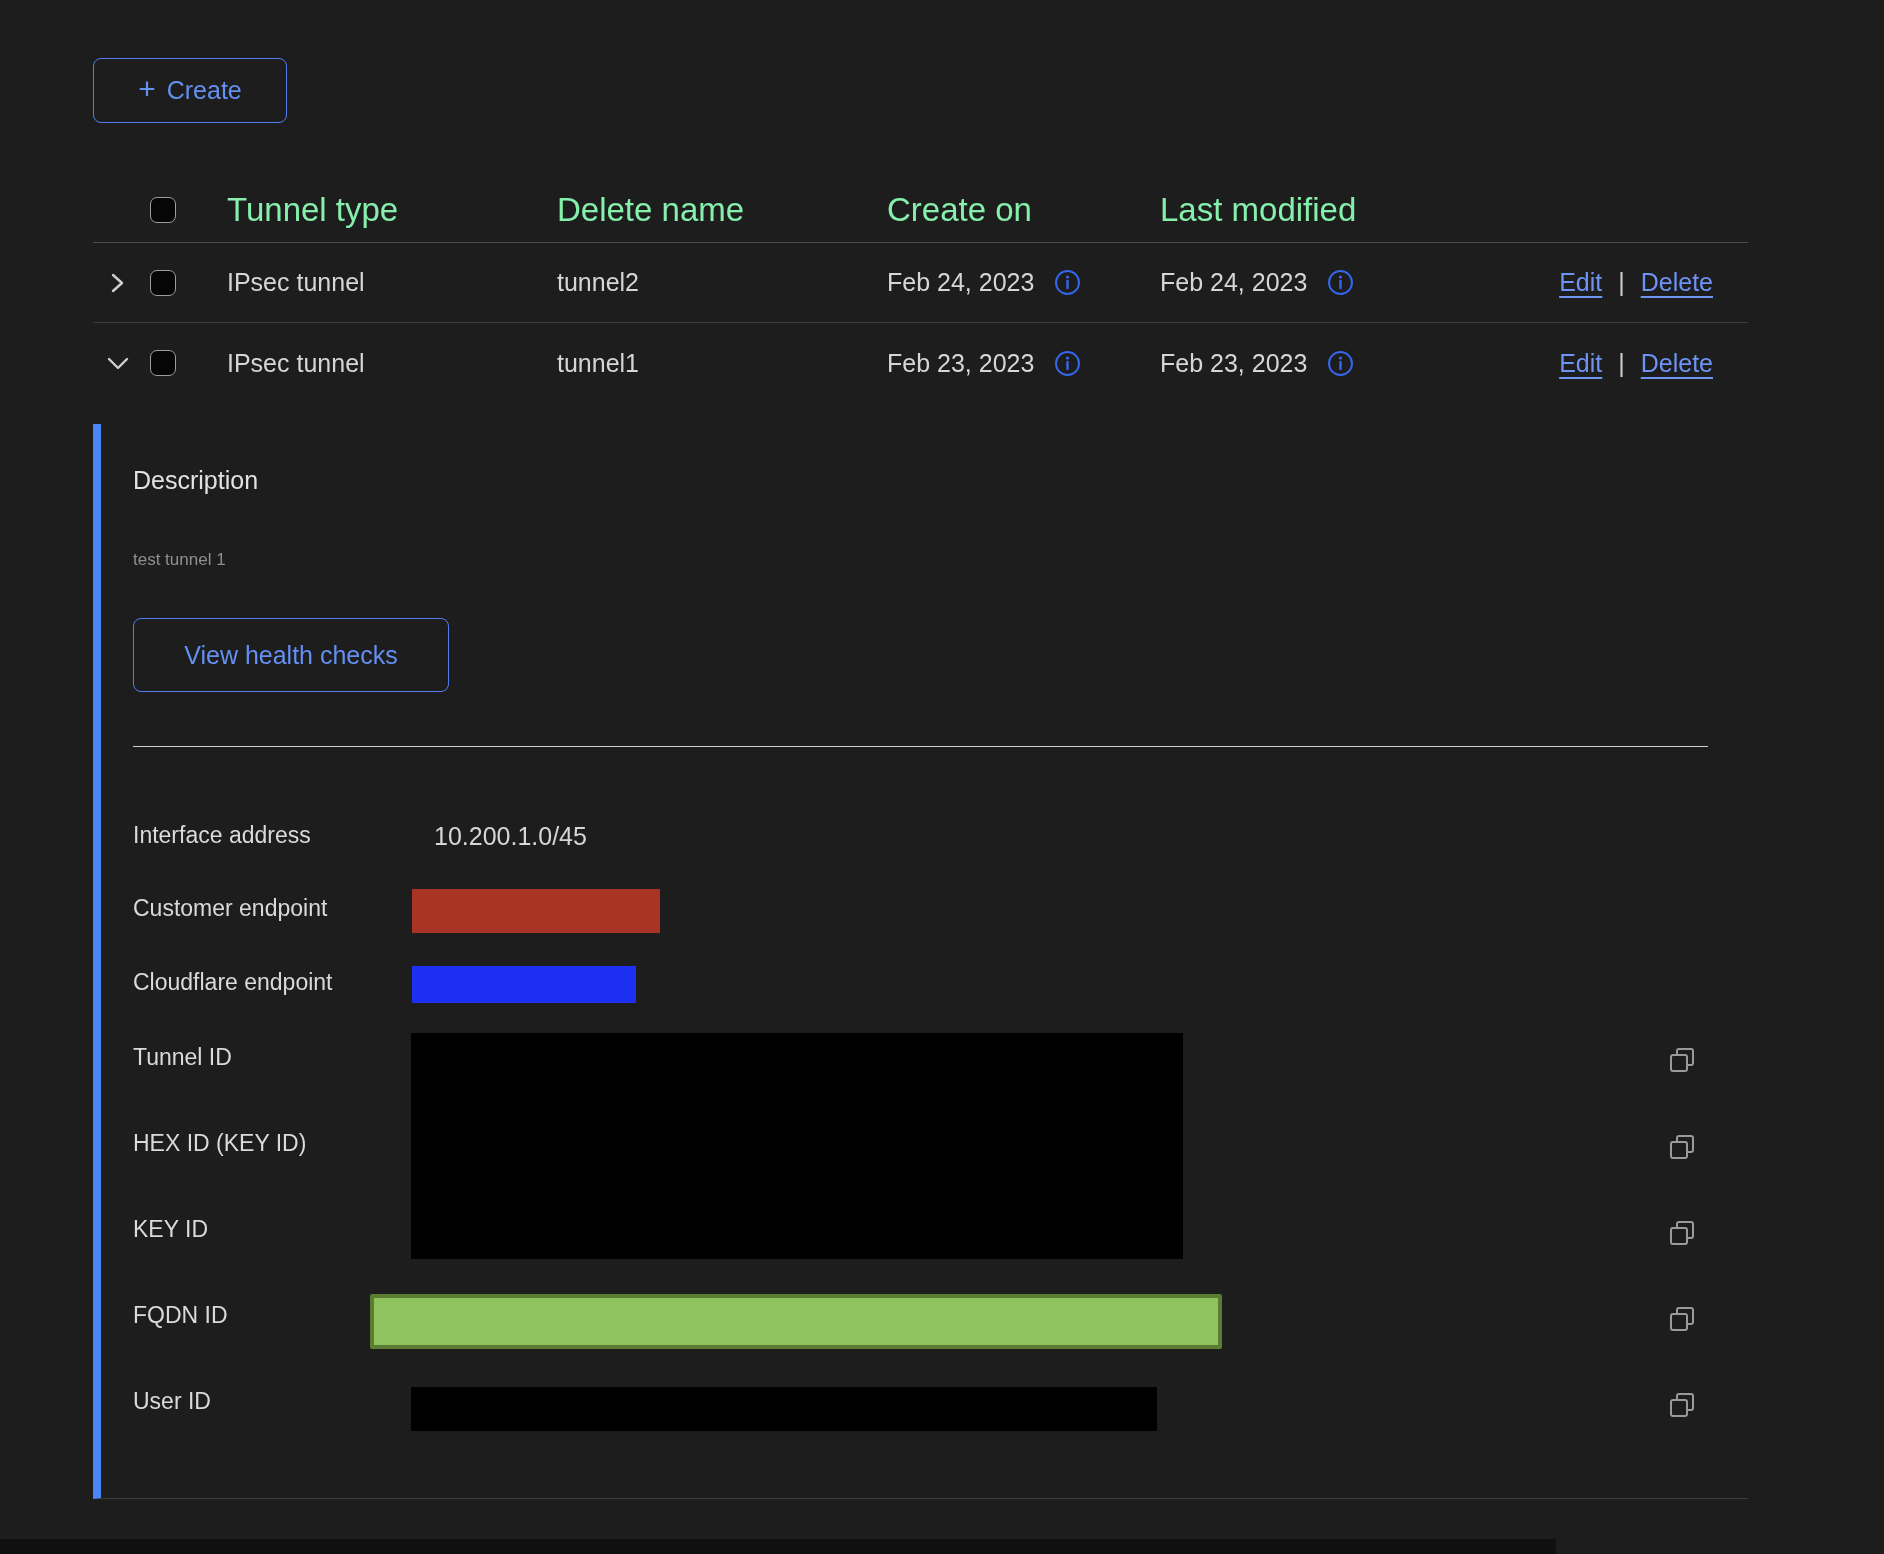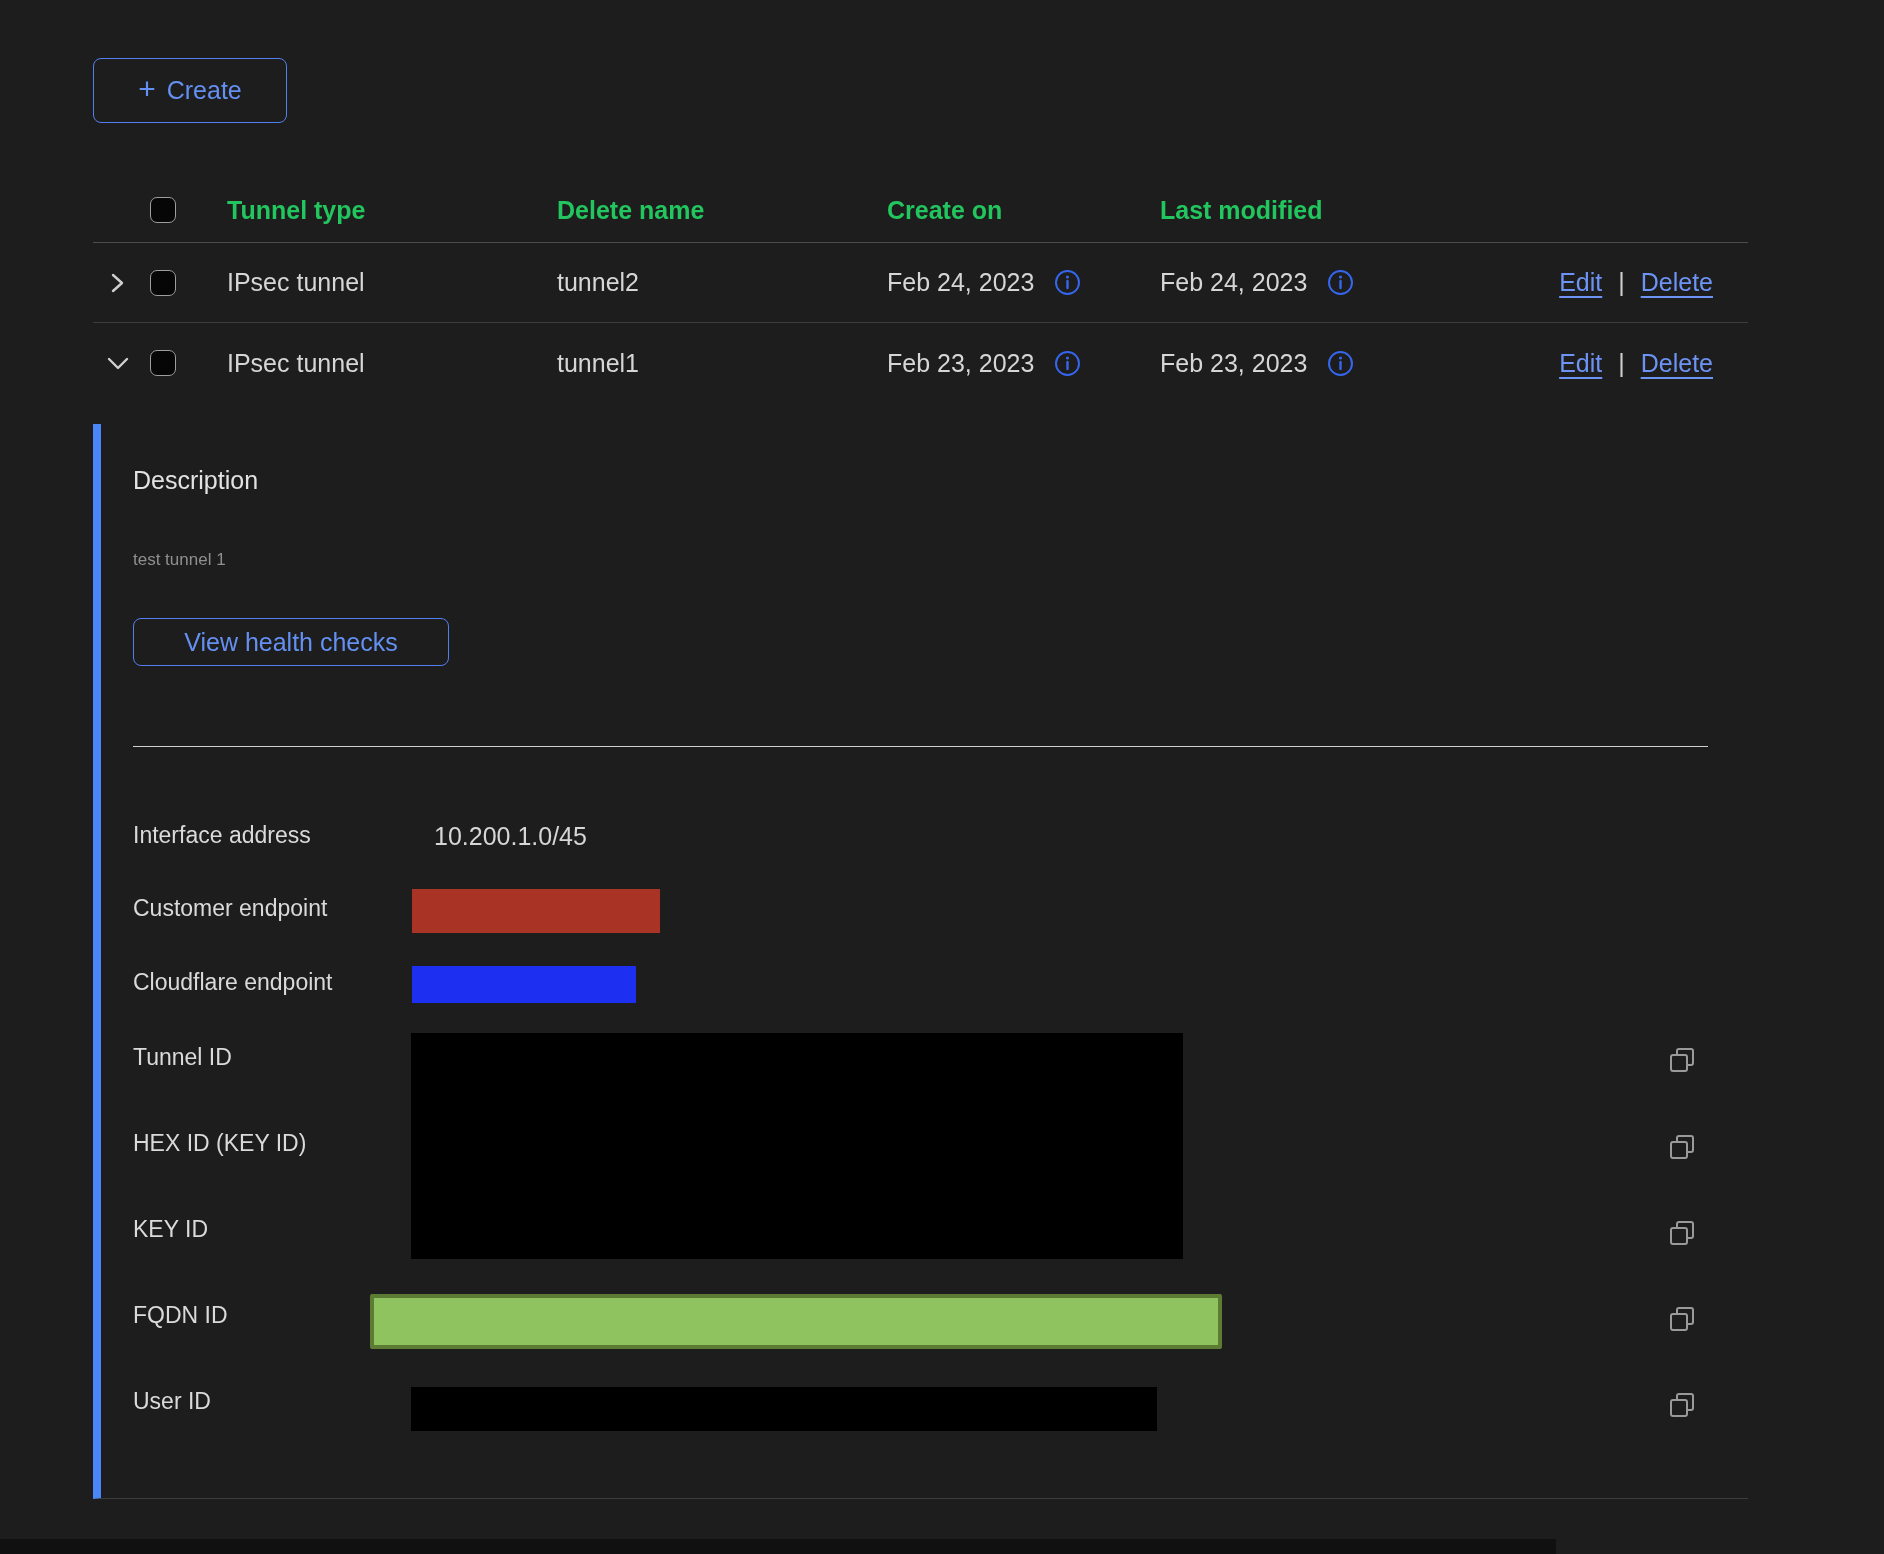--- a/index.html
+++ b/index.html
@@ -27,21 +27,21 @@
   
   .table { position: absolute; left: 93px; top: 178px; width: 1655px; }
   .trow {
     display: grid;
     grid-template-columns: 55px 68px 330px 330px 273px 275px 1fr;
     align-items: center;
   }
   .trow.head { height: 65px; border-bottom: 1px solid #4d4d4d; }
   .trow.body { height: 80px; }
   .trow.body.divided { border-bottom: 1px solid #3c3c3c; }
-  .th { font-size: 25px; font-weight: 700; color: #22c55e; padding-left: 11px; }
+  .th { font-size: 33px; font-weight: 400; color: #86efac; padding-left: 11px; }
   .td { font-size: 25px; color: #d6d6d6; padding-left: 11px; }
   .cell-date { display: flex; align-items: center; gap: 20px; }
   .expander { display: flex; align-items: center; justify-content: flex-start; padding-left: 12px; cursor: pointer; }
   .checkbox {
     width: 26px; height: 26px; border: 1.5px solid #9e9e9e; border-radius: 7px;
     background: #060606; cursor: pointer; margin-left: 2px;
   }
   .actions { display: flex; align-items: center; justify-content: flex-end; gap: 16px; padding-right: 35px; font-size: 25px; }
   .link { color: #6d93f5; text-decoration: underline; text-underline-offset: 5px; cursor: pointer; text-align: right; }
   .pipe { color: #cfcfcf; }
@@ -49,21 +49,21 @@
   
   .panel {
     position: absolute; left: 93px; top: 424px; width: 1655px; height: 1075px;
     border-left: 8px solid #4a86f5;
     border-bottom: 1px solid #3c3c3c;
   }
   .p-abs { position: absolute; }
   .desc-label { left: 32px; top: 42px; font-size: 25px; color: #e2e2e2; }
   .desc-value { left: 32px; top: 126px; font-size: 17px; color: #8f8f8f; }
   .health-btn {
-    left: 32px; top: 194px; width: 316px; height: 48px;
+    left: 32px; top: 194px; width: 316px; height: 74px;
     border: 1.5px solid #527ff0; border-radius: 8px;
     background: transparent; color: #6490f2; font-size: 25px;
     font-family: "Liberation Sans", sans-serif;
     display: flex; align-items: center; justify-content: center; cursor: pointer;
   }
   .panel-divider { left: 32px; top: 322px; width: 1575px; height: 1px; background: #cfcfcf; }
 
   .f-label { left: 32px; font-size: 23px; color: #dadada; }
   .f-value { font-size: 25px; color: #d6d6d6; }
 

